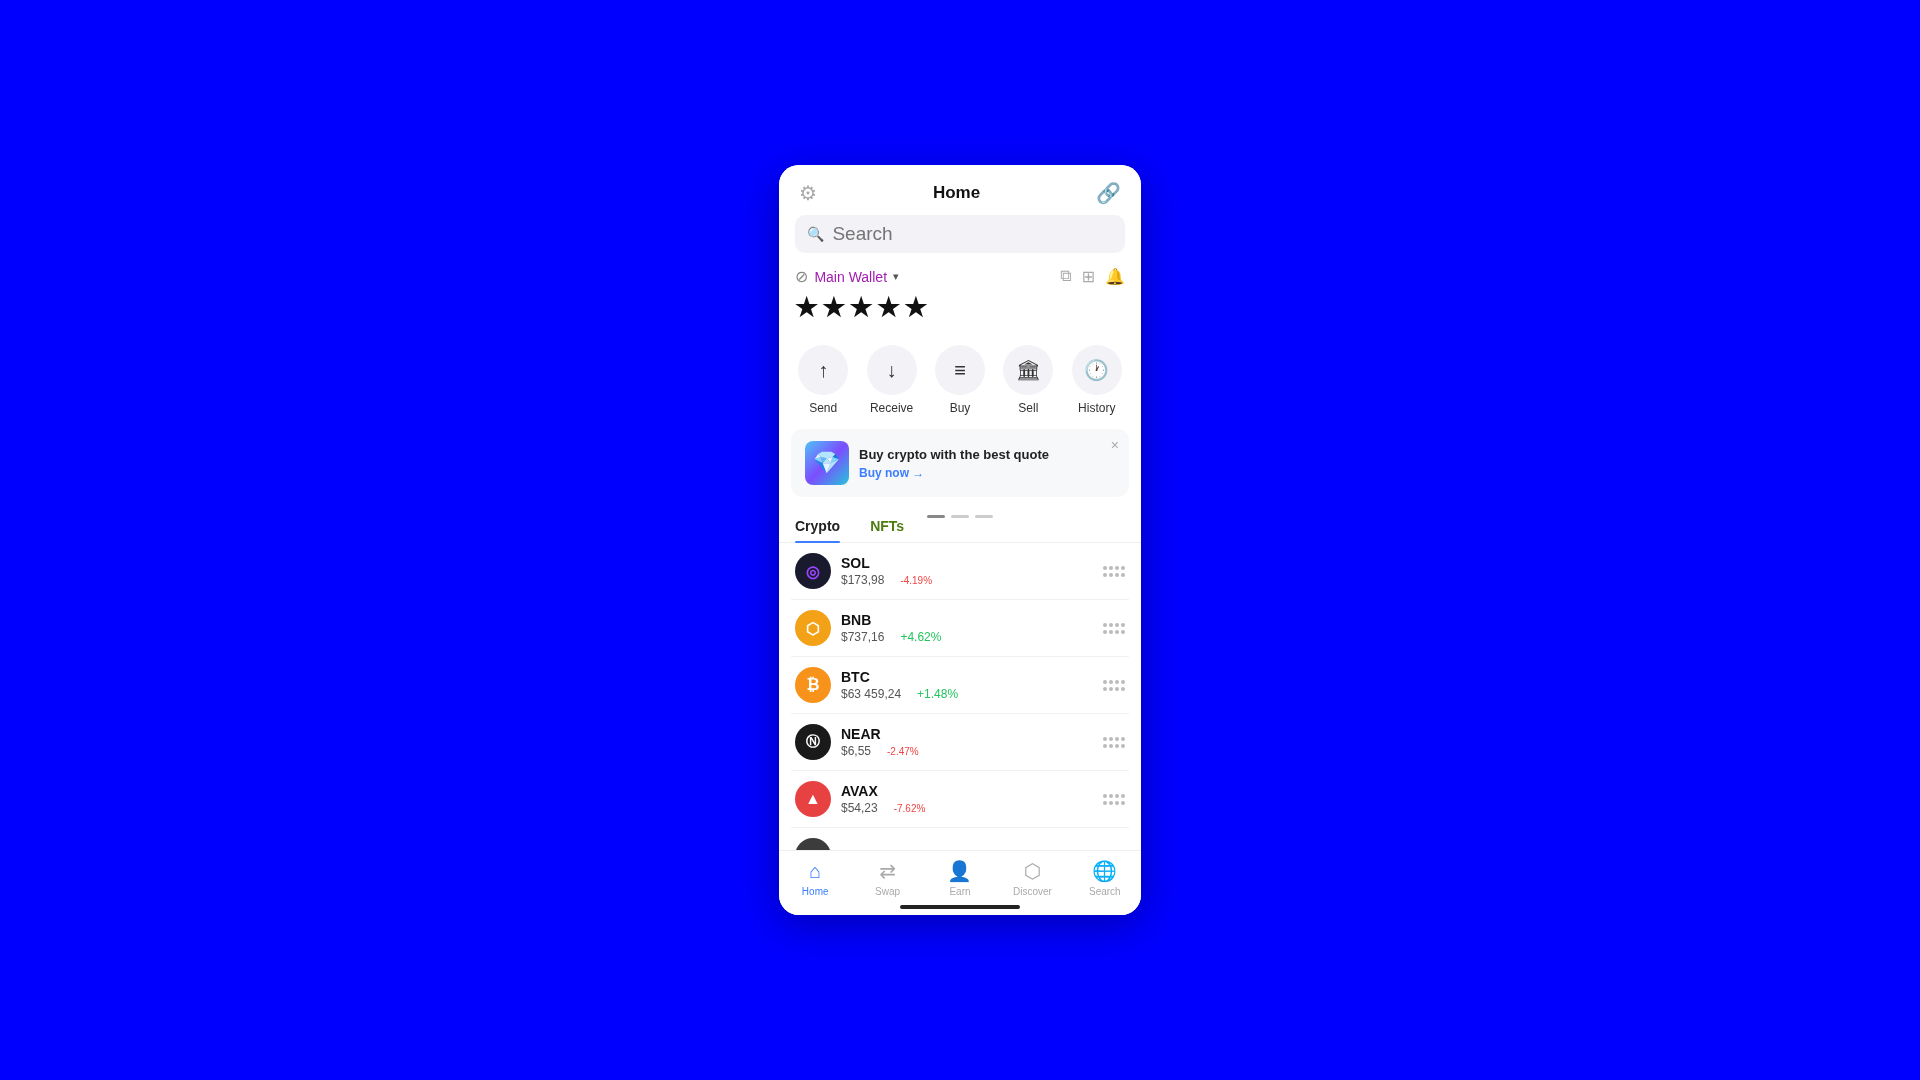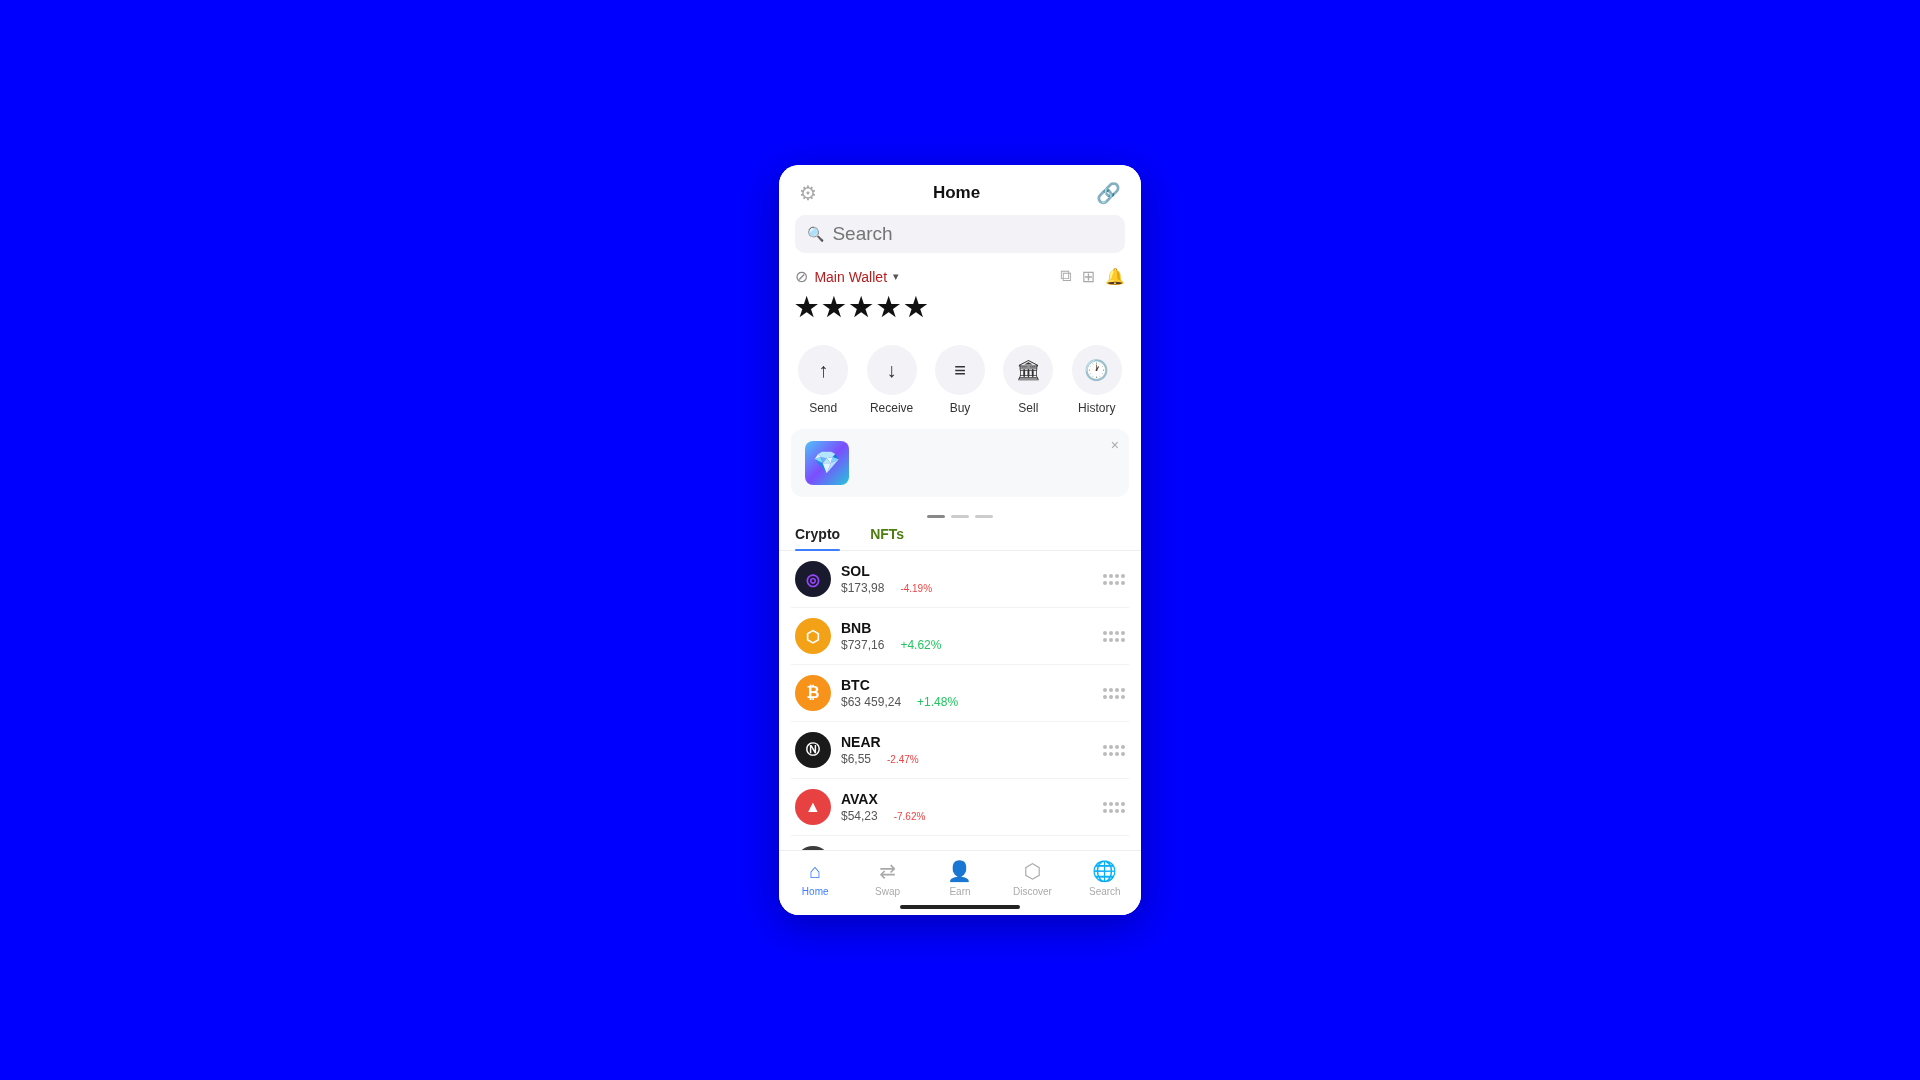--- a/index.html
+++ b/index.html
@@ -66,21 +66,21 @@
       justify-content: space-between;
       padding: 4px 16px 0;
     }
     .wallet-left {
       display: flex;
       align-items: center;
       gap: 6px;
     }
     .wallet-name {
       font-size: 14px;
-      color: #b91c1c;
+      color: #a21caf;
       font-weight: 500;
     }
     .wallet-chevron { color: #555; font-size: 11px; }
     .wallet-icons {
       display: flex;
       gap: 10px;
     }
     .wallet-icon-btn {
       color: #aaa;
       font-size: 16px;
@@ -364,29 +364,33 @@
       <span class="action-label">Sell</span>
     </div>
     <div class="action-btn">
       <div class="action-icon-circle">🕐</div>
       <span class="action-label">History</span>
     </div>
   </div>
 
   <div class="banner">
     <div class="banner-img">💎</div>
+    <div class="banner-text">
+      <div class="banner-title">Buy crypto with the best quote</div>
+      <div class="banner-link">Buy now →</div>
+    </div>
     <span class="banner-close">×</span>
   </div>
   <div class="banner-dots">
     <div class="banner-dot active"></div>
     <div class="banner-dot"></div>
     <div class="banner-dot"></div>
   </div>
 
-  <div class="tabs-row" style="margin-top:8px;">
+  <div class="tabs-row" style="margin-top:0;">
     <div class="tab-item active">Crypto</div>
     <div class="tab-item">NFTs</div>
   </div>
 
   <div class="crypto-list">
 
     <div class="crypto-item">
       <div class="crypto-logo" style="background:#1a1a2e; color:#9945ff; font-size:16px;">◎</div>
       <div class="crypto-info">
         <div class="crypto-name">SOL</div>

